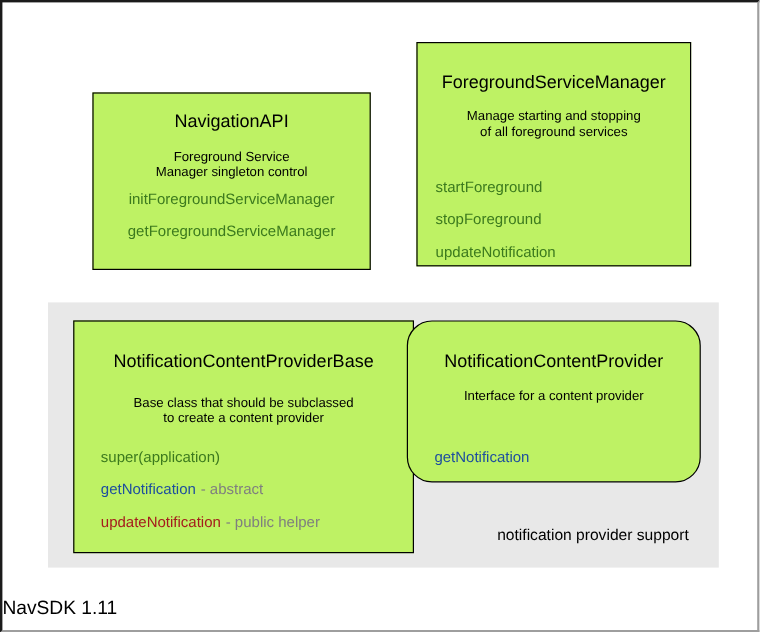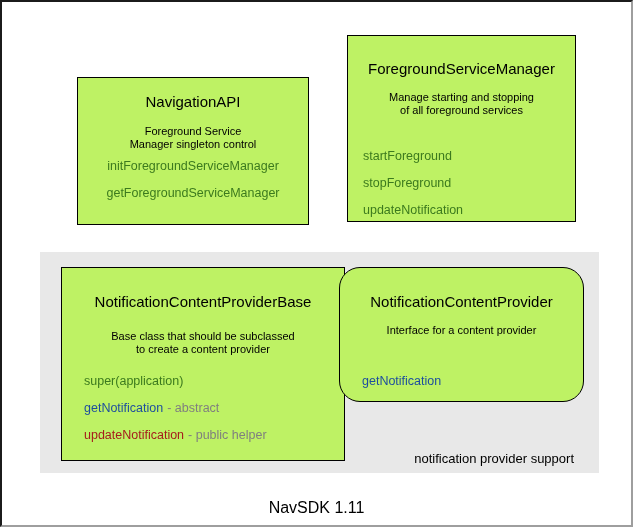--- a/index.html
+++ b/index.html
@@ -54,39 +54,39 @@
   #box-fsm .box-desc{top:55px;}
   #box-fsm .box-methods{top:107px;left:15px;}
 
   .gray-panel{
     position:absolute;
     left:38px;top:250px;width:559px;height:221px;
     background:var(--panel-gray,#e8e8e8);
   }
   .panel-label{
     position:absolute;
-    right:25px;bottom:6px;
+    right:25px;bottom:19px;
     font-size:13px;line-height:16px;
     color:#000;
   }
 
   #box-pb{left:21px;top:15px;width:284px;height:194px;}
   #box-pb .box-title{top:25px;}
   #box-pb .box-desc{top:62px;}
   #box-pb .box-methods{top:100px;left:22px;}
 
   #box-p{left:299px;top:15px;width:245px;height:135px;border-radius:21px;}
   #box-p .box-title{top:25px;}
   #box-p .box-desc{top:56px;}
   #box-p .box-methods{top:100px;left:22px;}
 
   .caption{
     position:absolute;
     left:0;right:0;bottom:8px;
-    text-align:center;
+    text-align:left;
     font-size:16px;line-height:19px;
     color:#000;
     margin-top:19px;
   }
 </style>
 </head>
 <body>
 
 <div class="canvas">
 

